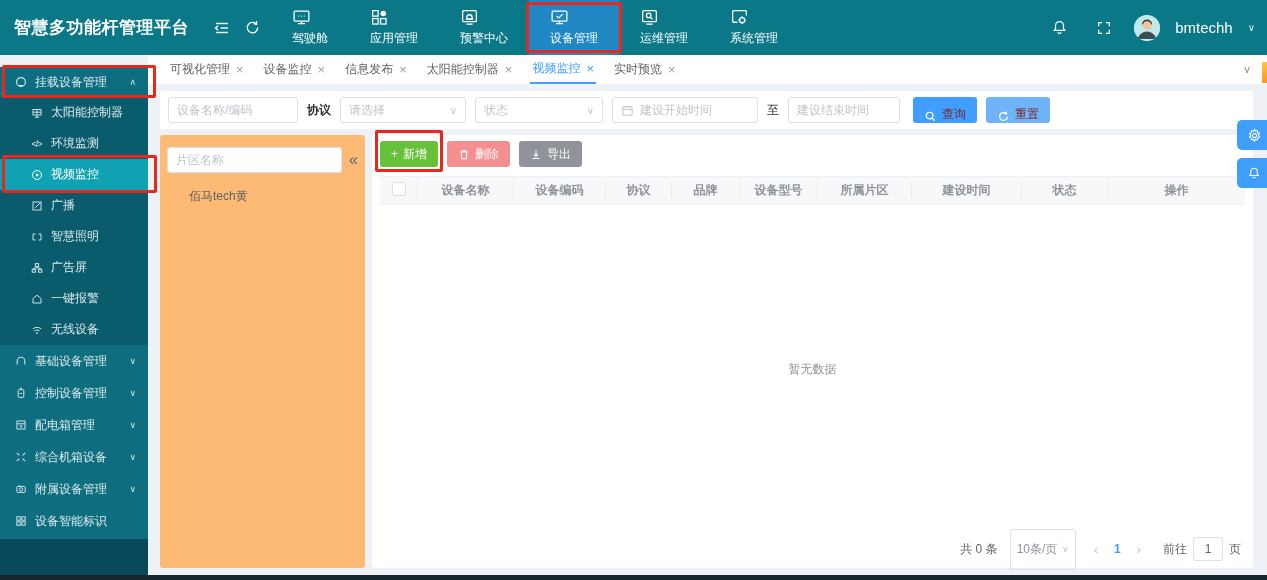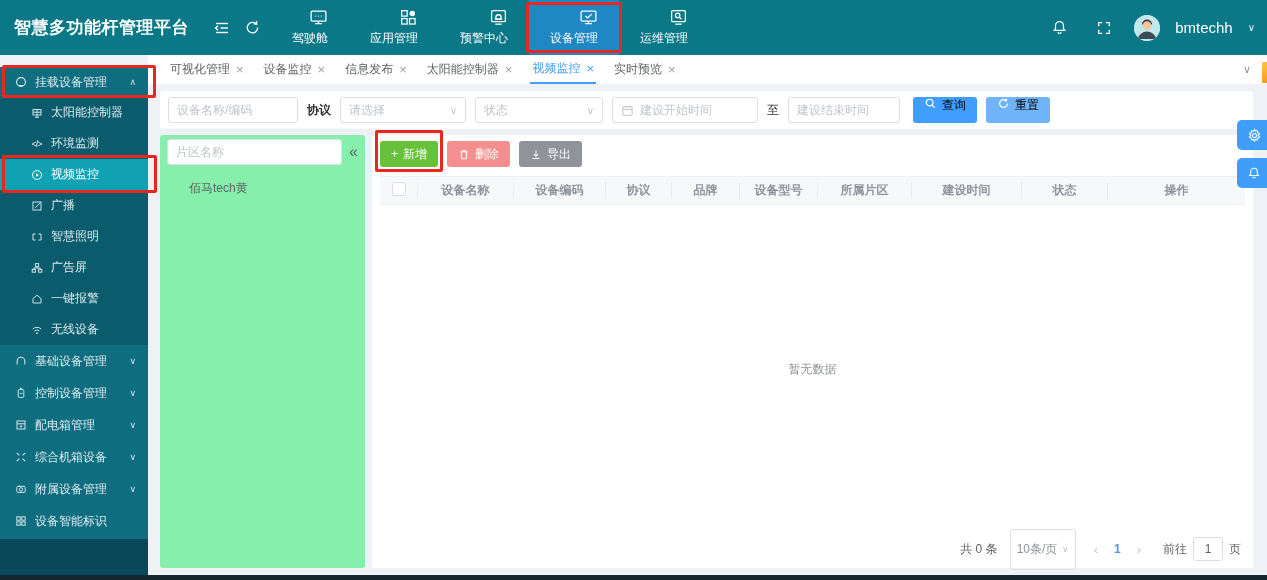--- a/index.html
+++ b/index.html
@@ -4,21 +4,21 @@
 <style>
 *{box-sizing:border-box;margin:0;padding:0}
 html,body{width:1267px;height:580px;overflow:hidden}
 body{font-family:"Liberation Sans","DejaVu Sans",sans-serif;background:#eef1f5;position:relative;font-size:12px;color:#606266}
 svg{display:block}
 
 .hdr{position:absolute;top:0;left:0;right:0;height:55px;background:#0b7888;display:flex;align-items:center;color:#fff;z-index:5}
 .logo{font-size:17px;font-weight:bold;padding:0 18px 0 14px;white-space:nowrap;letter-spacing:.5px}
 .hicon{width:30px;height:30px;display:flex;align-items:center;justify-content:center;cursor:pointer}
 .nav{display:flex;height:55px;margin-left:4px}
-.nav-item{position:relative;display:flex;flex-direction:column;align-items:flex-end;justify-content:center;gap:3px;padding:4px 21px;cursor:pointer}
+.nav-item{position:relative;display:flex;flex-direction:column;align-items:flex-start;justify-content:center;gap:3px;padding:4px 21px;cursor:pointer}
 .nav-item.active{background:#1f87c4}
 .nav-lbl{font-size:12px;white-space:nowrap}
 .hright{margin-left:auto;display:flex;align-items:center;gap:15px;padding-right:12px}
 .avatar{width:26px;height:26px;border-radius:50%;overflow:hidden;background:#bfe9ec}
 .uname{font-size:15px}
 .caret{font-size:10px;color:#dfeff1}
 
 .sb{position:absolute;top:67px;left:0;width:148px;bottom:5px;background:#07495b;z-index:4}
 .sb-menu{background:#0e6e7f;padding-bottom:2px}
 .sb-item{height:30px;display:flex;align-items:center;gap:8px;padding-left:14px;color:#dcebee;cursor:pointer;position:relative;white-space:nowrap}
@@ -39,25 +39,25 @@
 .orange-bit{position:absolute;right:0;top:62px;width:5px;height:21px;background:linear-gradient(#ffc53d,#f59a23);z-index:6}
 
 .fcard{position:absolute;left:160px;top:91px;width:1093px;height:38px;background:#fff;border-radius:3px;display:flex;align-items:center;padding:0 8px;gap:9px;z-index:2}
 .inp{height:26px;border:1px solid #dcdfe6;border-radius:3px;font-size:12px;padding:0 8px;color:#606266;background:#fff;outline:none;font-family:inherit}
 .inp::placeholder{color:#bfc4cc}
 .sel{height:26px;border:1px solid #dcdfe6;border-radius:3px;display:flex;align-items:center;justify-content:space-between;padding:0 8px;color:#bfc4cc;cursor:pointer;background:#fff}
 .sel .sc{color:#c0c4cc;font-size:10px}
 .flabel{color:#303133;font-weight:bold;white-space:nowrap}
 .dsep{color:#303133;white-space:nowrap}
 .date{height:26px;border:1px solid #dcdfe6;border-radius:3px;display:flex;align-items:center;gap:6px;padding:0 8px;color:#bfc4cc;cursor:pointer;background:#fff;white-space:nowrap}
-.fbtn{height:26px;border-radius:3px;color:#000000;display:flex;align-items:flex-start;gap:5px;padding:0 11px;cursor:pointer;white-space:nowrap}
+.fbtn{height:26px;border-radius:3px;color:#7f1d1d;display:flex;align-items:flex-end;gap:5px;padding:0 11px;cursor:pointer;white-space:nowrap}
 .fbtn.q{background:#409eff}
 .fbtn.r{background:#6fb3f8}
 
-.tcard{position:absolute;left:160px;top:135px;width:205px;bottom:12px;background:#86efac;border-radius:3px;padding:4px 7px;z-index:2}
+.tcard{position:absolute;left:160px;top:135px;width:205px;bottom:12px;background:#fdba74;border-radius:3px;padding:12px 7px;z-index:2}
 .tree-head{display:flex;align-items:center;gap:7px}
 .collapse{color:#606266;font-size:16px;cursor:pointer;line-height:1}
 .tree-item{padding:15px 0 0 22px;color:#606266;cursor:pointer}
 
 .dcard{position:absolute;left:372px;top:135px;right:14px;bottom:12px;background:#fff;border-radius:3px;display:flex;flex-direction:column;padding:6px 8px 4px;z-index:2}
 .toolbar{display:flex;gap:9px}
 .btn{height:26px;border-radius:3px;color:#fff;display:flex;align-items:center;gap:5px;padding:0 11px;font-size:12px;cursor:pointer;position:relative}
 .btn.add{background:#67c23a}
 .btn.del{background:#f58e8e}
 .btn.exp{background:#909399}
@@ -157,20 +157,33 @@
       <span>
           <svg width="19" height="19" viewBox="0 0 18 18" stroke="#fff" stroke-width="1.2" fill="none">
             <rect x="2.5" y="2.5" width="13" height="10.5" rx="1"></rect>
             <circle cx="8.2" cy="7" r="2.1"></circle>
             <line x1="9.7" y1="8.5" x2="11.8" y2="10.6"></line>
             <line x1="6" y1="15.3" x2="12" y2="15.3"></line>
           </svg>
         </span>
       <span class="nav-lbl">运维管理</span>
     </div>
+    <div class="nav-item">
+      <span>
+          <svg width="19" height="19" viewBox="0 0 18 18" stroke="#fff" stroke-width="1.2" fill="none">
+            <path d="M15.5 7 V3.5 a1 1 0 0 0 -1 -1 h-11 a1 1 0 0 0 -1 1 v9 a1 1 0 0 0 1 1 H7"></path>
+            <circle cx="11.5" cy="11.5" r="2.4"></circle>
+            <line x1="11.5" y1="7.9" x2="11.5" y2="9.1"></line>
+            <line x1="11.5" y1="13.9" x2="11.5" y2="15.1"></line>
+            <line x1="7.9" y1="11.5" x2="9.1" y2="11.5"></line>
+            <line x1="13.9" y1="11.5" x2="15.1" y2="11.5"></line>
+          </svg>
+        </span>
+      <span class="nav-lbl">系统管理</span>
+    </div>
   </div>
   <div class="hright">
     <div class="hicon">
       <svg width="17" height="17" viewBox="0 0 18 18" stroke="#fff" stroke-width="1.3" fill="none">
           <path d="M9 2.8 a4.2 4.2 0 0 1 4.2 4.2 v3.2 l1.4 1.9 H3.4 l1.4 -1.9 V7 A4.2 4.2 0 0 1 9 2.8 z"></path>
           <path d="M7.4 13.8 a1.6 1.6 0 0 0 3.2 0"></path>
         </svg>
     </div>
     <div class="hicon">
       <svg width="16" height="16" viewBox="0 0 18 18" stroke="#fff" stroke-width="1.5" fill="none">

